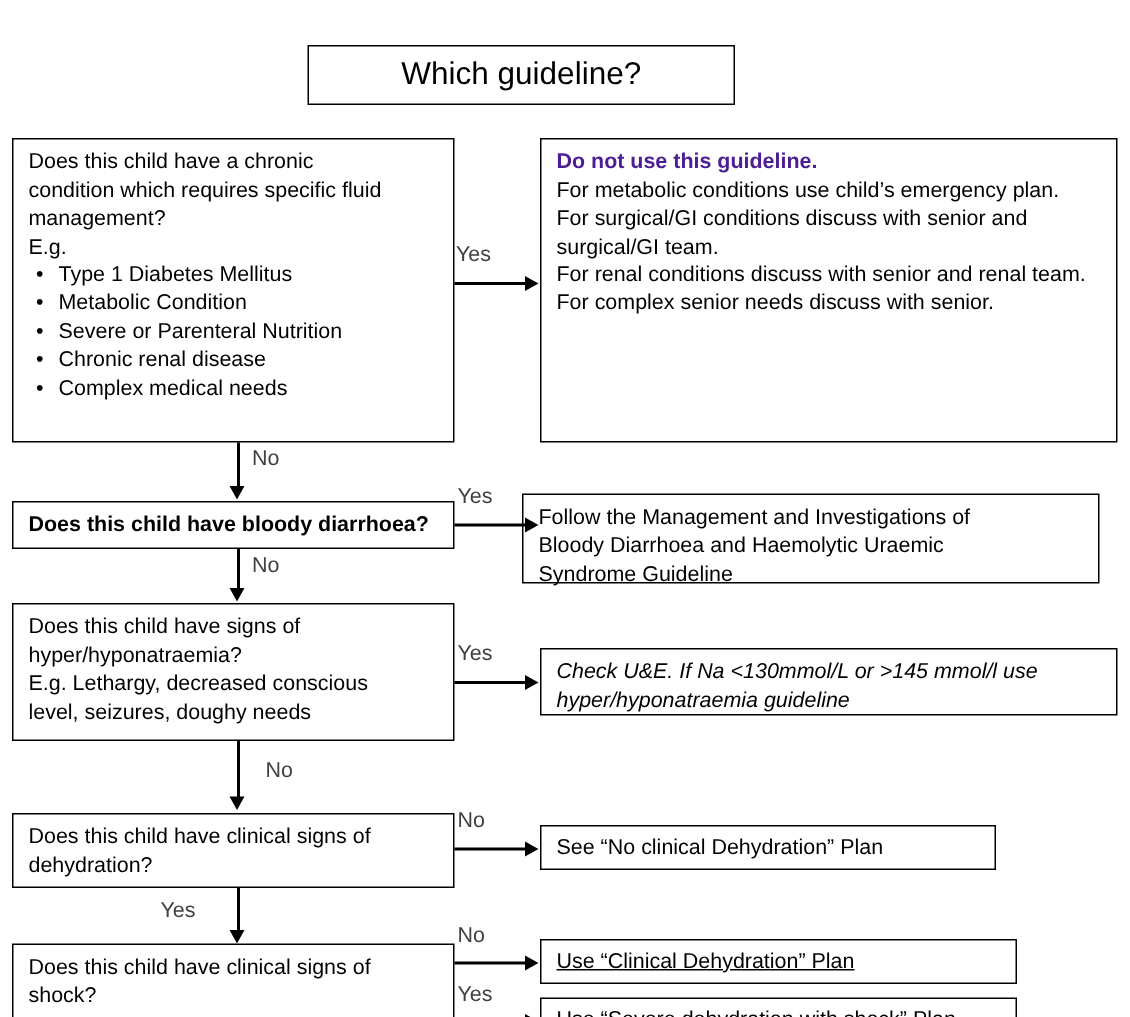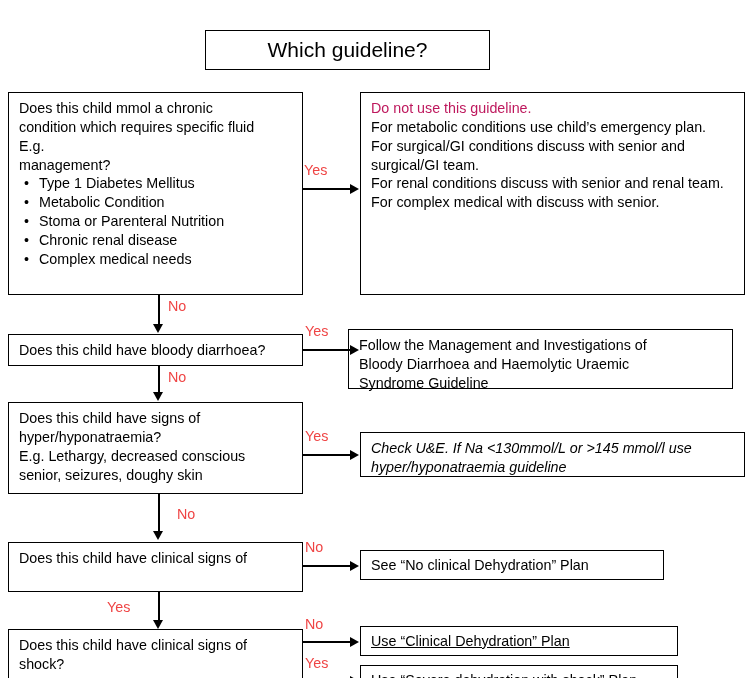--- a/index.html
+++ b/index.html
@@ -40,22 +40,22 @@
     box-sizing: border-box;
     border: 1.5px solid #000000;
     background: #ffffff;
     display: flex;
     align-items: center;
     justify-content: center;
     font-size: 21px;
     color: #000000;
   }
   .warn-head {
-    color: #be185d;
-    font-weight: normal;
+    color: #4c1d95;
+    font-weight: bold;
     display: block;
   }
   .line {
     display: block;
   }
   ul.bullets {
     margin: 0;
     padding: 0;
     list-style: none;
   }
@@ -85,64 +85,64 @@
   .arrow-r {
     position: absolute;
     width: 0; height: 0;
     border-top: 5.5px solid transparent;
     border-bottom: 5.5px solid transparent;
     border-left: 9px solid #000000;
   }
   .edge-label {
     position: absolute;
     font-size: 14.3px;
-    color: #ef4444;
+    color: #404040;
     white-space: nowrap;
   }
 </style>
 </head>
 <body>
 
 <div id="canvas">
 
   <div class="title-box" style="left:205px; top:6px; width:285px; height:40px;">
     <span>Which guideline?</span>
   </div>
 
   <div class="box" style="left:8px; top:68px; width:295px; height:203px;">
-    <span class="line">Does this child mmol a chronic</span>
+    <span class="line">Does this child have a chronic</span>
     <span class="line">condition which requires specific fluid</span>
+    <span class="line">management?</span>
     <span class="line">E.g.</span>
-    <span class="line">management?</span>
     <ul class="bullets">
       <li>Type 1 Diabetes Mellitus</li>
       <li>Metabolic Condition</li>
-      <li>Stoma or Parenteral Nutrition</li>
+      <li>Severe or Parenteral Nutrition</li>
       <li>Chronic renal disease</li>
       <li>Complex medical needs</li>
     </ul>
   </div>
 
   <div class="box" style="left:360px; top:68px; width:385px; height:203px;">
     <span class="warn-head">Do not use this guideline.</span>
     <span class="line">For metabolic conditions use child’s emergency plan.</span>
     <span class="line">For surgical/GI conditions discuss with senior and surgical/GI team.</span>
     <span class="line">For renal conditions discuss with senior and renal team.</span>
-    <span class="line">For complex medical with discuss with senior.</span>
+    <span class="line">For complex senior needs discuss with senior.</span>
   </div>
 
   <div class="conn h" style="left:303px; top:164px; width:48px;"></div>
   <div class="arrow-r" style="left:350px; top:159.5px;"></div>
   <div class="edge-label" style="left:304px; top:138px;">Yes</div>
 
   <div class="conn v" style="left:158px; top:271px; height:32px;"></div>
   <div class="arrow-d" style="left:153.2px; top:300px;"></div>
   <div class="edge-label" style="left:168px; top:274px;">No</div>
 
-  <div class="box vcenter" style="left:8px; top:310px; width:295px; height:32px;">
+  <div class="box vcenter" style="left:8px; top:310px; width:295px; height:32px;font-weight:bold;">
     <span>Does this child have bloody diarrhoea?</span>
   </div>
 
   <div class="box" style="left:348px; top:305px; width:385px; height:60px;">
     <span class="line">Follow the Management and Investigations of</span>
     <span class="line">Bloody Diarrhoea and Haemolytic Uraemic</span>
     <span class="line">Syndrome Guideline</span>
   </div>
 
   <div class="conn h" style="left:303px; top:325px; width:48px;"></div>
@@ -150,38 +150,39 @@
   <div class="edge-label" style="left:305px; top:299px;">Yes</div>
 
   <div class="conn v" style="left:158px; top:342px; height:28px;"></div>
   <div class="arrow-d" style="left:153.2px; top:368px;"></div>
   <div class="edge-label" style="left:168px; top:345px;">No</div>
 
   <div class="box" style="left:8px; top:378px; width:295px; height:92px;">
     <span class="line">Does this child have signs of</span>
     <span class="line">hyper/hyponatraemia?</span>
     <span class="line">E.g. Lethargy, decreased conscious</span>
-    <span class="line">senior, seizures, doughy skin</span>
+    <span class="line">level, seizures, doughy needs</span>
   </div>
 
   <div class="box" style="left:360px; top:408px; width:385px; height:45px;font-style:italic;">
     <span class="line">Check U&amp;E. If Na &lt;130mmol/L or &gt;145 mmol/l use</span>
     <span class="line">hyper/hyponatraemia guideline</span>
   </div>
 
   <div class="conn h" style="left:303px; top:430px; width:48px;"></div>
   <div class="arrow-r" style="left:350px; top:425.5px;"></div>
   <div class="edge-label" style="left:305px; top:404px;">Yes</div>
 
   <div class="conn v" style="left:158px; top:470px; height:38px;"></div>
   <div class="arrow-d" style="left:153.2px; top:507px;"></div>
   <div class="edge-label" style="left:177px; top:482px;">No</div>
 
   <div class="box" style="left:8px; top:518px; width:295px; height:50px;">
     <span class="line">Does this child have clinical signs of</span>
+    <span class="line">dehydration?</span>
   </div>
 
   <div class="box vcenter" style="left:360px; top:526px; width:304px; height:30px;">
     <span>See “No clinical Dehydration” Plan</span>
   </div>
 
   <div class="conn h" style="left:303px; top:541px; width:48px;"></div>
   <div class="arrow-r" style="left:350px; top:536.5px;"></div>
   <div class="edge-label" style="left:305px; top:515px;">No</div>
 

